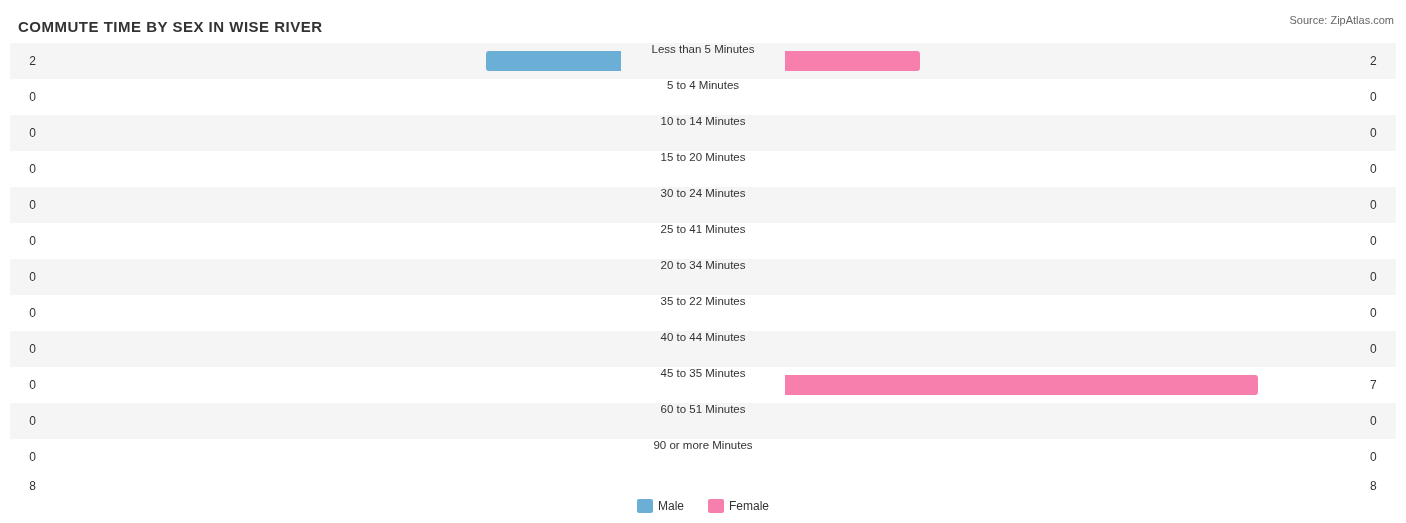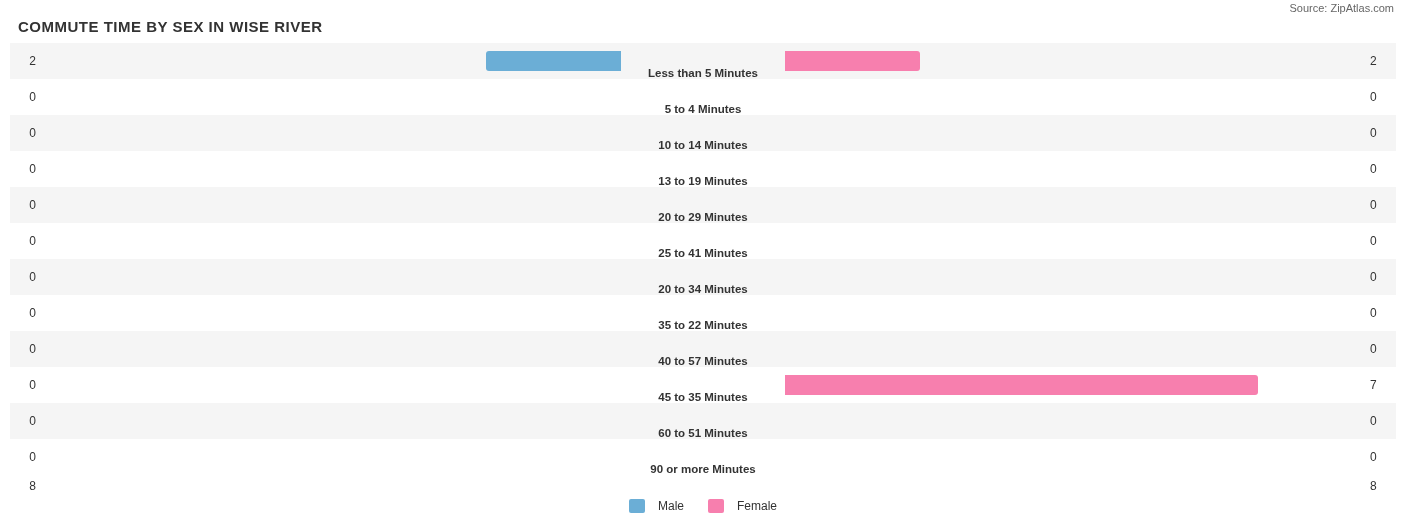--- a/index.html
+++ b/index.html
@@ -20,21 +20,21 @@
     .chart-title {
       font-size: 15px;
       font-weight: bold;
       color: #333;
       text-transform: uppercase;
       letter-spacing: 0.5px;
       padding: 8px 0 4px 8px;
     }
     .source-label {
       position: absolute;
-      top: 2px;
+      top: 14px;
       right: 12px;
       font-size: 11px;
       color: #666;
     }
     .rows-wrapper {
       display: flex;
       flex-direction: column;
       margin-top: 4px;
     }
     .row {
@@ -53,24 +53,23 @@
       width: 30px;
       text-align: right;
       font-size: 12px;
       color: #333;
       padding-right: 4px;
       flex-shrink: 0;
     }
     .bars-section {
       flex: 1;
       display: flex;
-      align-items: flex-end;
+      align-items: flex-start;
       position: relative;
       height: 100%;
-      font-weight: bold;
     }
     .male-side {
       flex: 1;
       display: flex;
       justify-content: flex-end;
       align-items: center;
       height: 100%;
       padding-right: 2px;
     }
     .female-side {
@@ -133,21 +132,21 @@
       display: flex;
       justify-content: center;
       gap: 24px;
       margin-top: 6px;
       font-size: 12px;
       color: #333;
     }
     .legend-item {
       display: flex;
       align-items: center;
-      gap: 13px;
+      gap: 5px;
       justify-content: center;
     }
     .legend-box {
       width: 16px;
       height: 14px;
       border-radius: 2px;
     }
     .legend-male { background: #6baed6; }
     .legend-female { background: #f77fae; }
 
@@ -201,34 +200,34 @@
         </div>
       </div>
       <div class="right-value">0</div>
     </div>
       <div class="row">
       <div class="left-value">0</div>
       <div class="bars-section">
         <div class="male-side">
           <div class="male-bar" style="width:0px;"></div>
         </div>
-        <div class="label-center">13 to 19 Minutes</div>
-        <div class="female-side">
-          <div class="female-bar" style="width:0px;"></div>
-        </div>
-      </div>
-      <div class="right-value">0</div>
-    </div>
-      <div class="row">
-      <div class="left-value">0</div>
-      <div class="bars-section">
-        <div class="male-side">
-          <div class="male-bar" style="width:0px;"></div>
-        </div>
-        <div class="label-center">20 to 29 Minutes</div>
+        <div class="label-center">15 to 20 Minutes</div>
+        <div class="female-side">
+          <div class="female-bar" style="width:0px;"></div>
+        </div>
+      </div>
+      <div class="right-value">0</div>
+    </div>
+      <div class="row">
+      <div class="left-value">0</div>
+      <div class="bars-section">
+        <div class="male-side">
+          <div class="male-bar" style="width:0px;"></div>
+        </div>
+        <div class="label-center">30 to 24 Minutes</div>
         <div class="female-side">
           <div class="female-bar" style="width:0px;"></div>
         </div>
       </div>
       <div class="right-value">0</div>
     </div>
       <div class="row">
       <div class="left-value">0</div>
       <div class="bars-section">
         <div class="male-side">
@@ -266,21 +265,21 @@
         </div>
       </div>
       <div class="right-value">0</div>
     </div>
       <div class="row">
       <div class="left-value">0</div>
       <div class="bars-section">
         <div class="male-side">
           <div class="male-bar" style="width:0px;"></div>
         </div>
-        <div class="label-center">40 to 57 Minutes</div>
+        <div class="label-center">40 to 44 Minutes</div>
         <div class="female-side">
           <div class="female-bar" style="width:0px;"></div>
         </div>
       </div>
       <div class="right-value">0</div>
     </div>
       <div class="row">
       <div class="left-value">0</div>
       <div class="bars-section">
         <div class="male-side">

